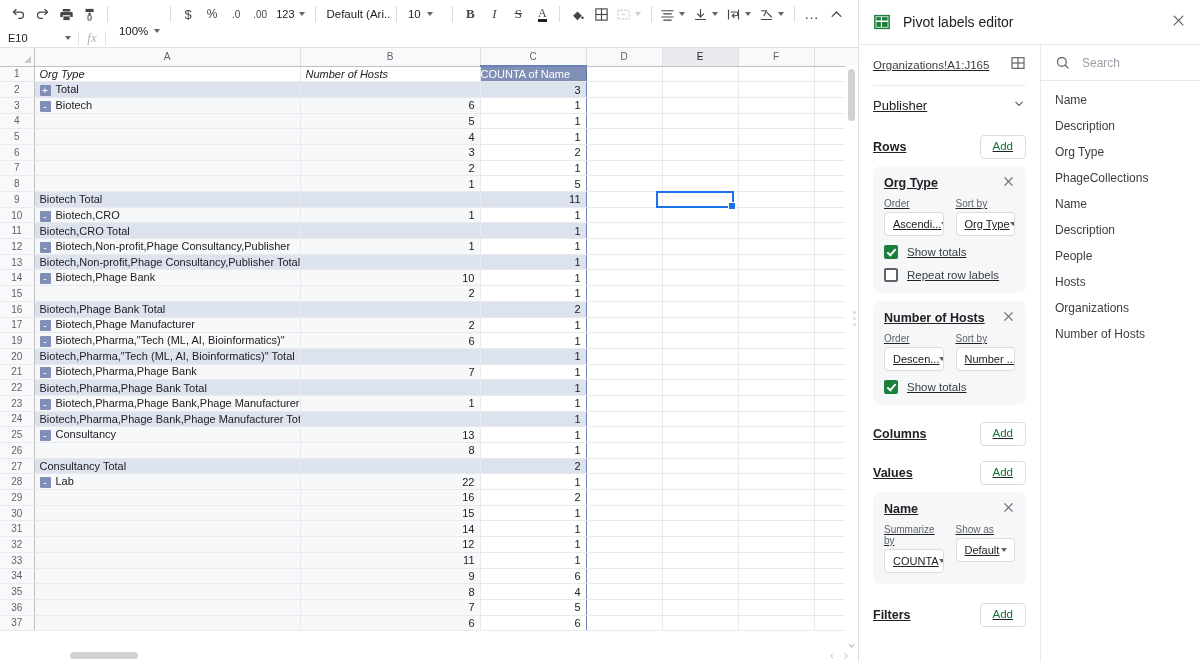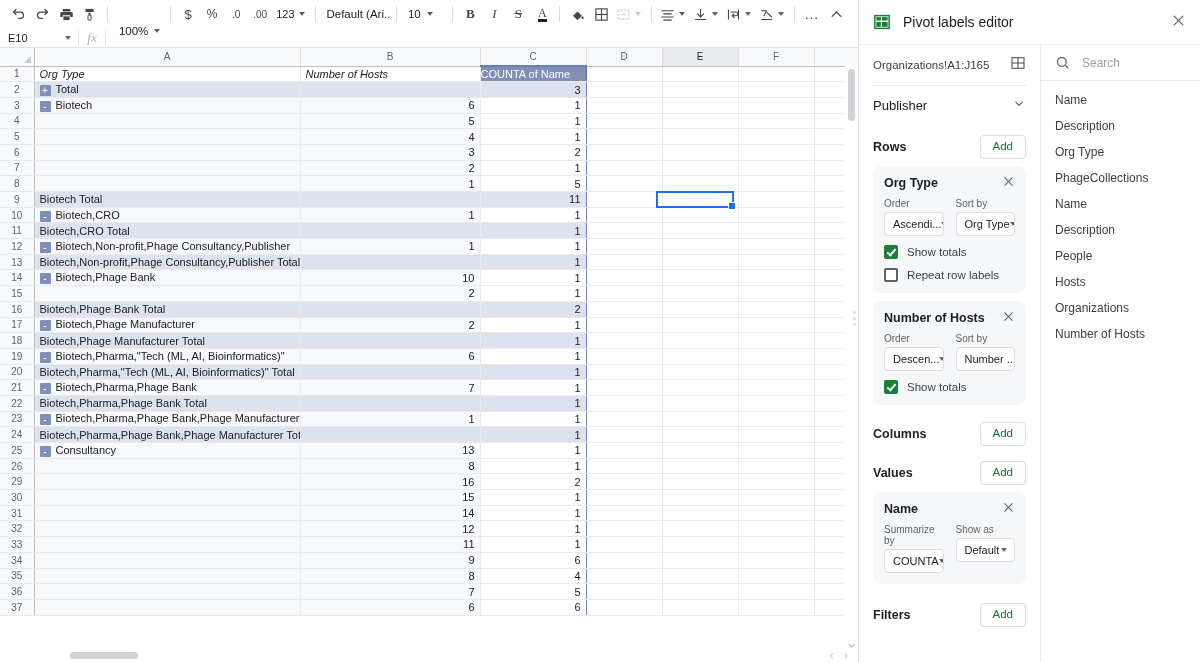--- a/index.html
+++ b/index.html
@@ -123,21 +123,21 @@
   .splitter { position: absolute; right: 0; top: 295px; width: 8px; height: 46px; z-index: 8;
               display: flex; flex-direction: column; justify-content: center; align-items: center; gap: 3px; }
   .splitter i { display: block; width: 3px; height: 3px; background: #dadce0; border-radius: 50%; }
 
   
   .editor { width: 342px; height: 662px; border-left: 1px solid #e0e0e0; background: #fff; display: flex; flex-direction: column; }
   .ed-head { height: 44px; display: flex; align-items: center; padding: 0 14px 0 14px; }
   .ed-head .title { font-size: 14px; color: #202124; margin-left: 12px; }
   .ed-head .xbtn { margin-left: auto; color: #5f6368; font-size: 17px; cursor: default; line-height:1; }
   .ed-body { flex: 1; display: flex; min-height: 0; }
-  .ed-left { width: 181px; border-top: 1px solid #e8eaed; overflow: hidden; }
+  .ed-left { width: 181px; border-top: 1px solid #e8eaed; overflow: hidden; text-decoration: underline; }
   .ed-right { flex: 1; border-left: 1px solid #e8eaed; border-top: 1px solid #e8eaed; }
 
   .range-row { display: flex; align-items: center; height: 40px; padding: 0 14px; }
   .range-row .rtxt { font-size: 11.5px; color: #3c4043; }
   .range-row .ricon { margin-left: auto; color: #5f6368; }
   .divider { height: 1px; background: #e8eaed; margin: 0 14px; }
   .sugg-row { display: flex; align-items: center; height: 38px; padding: 0 14px; }
   .sugg-row .t { font-size: 13px; color: #202124; }
   .sugg-row .chev { margin-left: auto; color: #5f6368; }
 
@@ -523,30 +523,20 @@
             <tr class="r-shade">
               <td class="rhead">17</td>
               <td class="cell a"><span class="expander">-</span><span>Biotech,Phage Manufacturer</span></td>
               <td class="cell num">2</td>
               <td class="cell num cnt-col">1</td>
               <td class="cell blank" style="background: rgb(255, 255, 255);"></td>
               <td class="cell blank" style="background: rgb(255, 255, 255);"></td>
               <td class="cell blank" style="background: rgb(255, 255, 255);"></td>
               <td class="cell blank" style="background: rgb(255, 255, 255);"></td>
             </tr>
-            <tr class="r-total-row">
-              <td class="rhead">18</td>
-              <td class="cell a"><span>Biotech,Phage Manufacturer Total</span></td>
-              <td class="cell num"></td>
-              <td class="cell num cnt-col tot">1</td>
-              <td class="cell blank" style="background: rgb(255, 255, 255);"></td>
-              <td class="cell blank" style="background: rgb(255, 255, 255);"></td>
-              <td class="cell blank" style="background: rgb(255, 255, 255);"></td>
-              <td class="cell blank" style="background: rgb(255, 255, 255);"></td>
-            </tr>
             <tr class="r-shade">
               <td class="rhead">19</td>
               <td class="cell a"><span class="expander">-</span><span>Biotech,Pharma,"Tech (ML, AI, Bioinformatics)"</span></td>
               <td class="cell num">6</td>
               <td class="cell num cnt-col">1</td>
               <td class="cell blank" style="background: rgb(255, 255, 255);"></td>
               <td class="cell blank" style="background: rgb(255, 255, 255);"></td>
               <td class="cell blank" style="background: rgb(255, 255, 255);"></td>
               <td class="cell blank" style="background: rgb(255, 255, 255);"></td>
             </tr>
@@ -607,20 +597,40 @@
               <td class="cell num cnt-col">1</td>
               <td class="cell blank" style="background: rgb(255, 255, 255);"></td>
               <td class="cell blank" style="background: rgb(255, 255, 255);"></td>
               <td class="cell blank" style="background: rgb(255, 255, 255);"></td>
               <td class="cell blank" style="background: rgb(255, 255, 255);"></td>
             </tr>
             <tr class="r-shade">
               <td class="rhead">26</td>
               <td class="cell a"><span></span></td>
               <td class="cell num">8</td>
+              <td class="cell num cnt-col">1</td>
+              <td class="cell blank" style="background: rgb(255, 255, 255);"></td>
+              <td class="cell blank" style="background: rgb(255, 255, 255);"></td>
+              <td class="cell blank" style="background: rgb(255, 255, 255);"></td>
+              <td class="cell blank" style="background: rgb(255, 255, 255);"></td>
+            </tr>
+            <tr class="r-total-row">
+              <td class="rhead">27</td>
+              <td class="cell a"><span>Consultancy Total</span></td>
+              <td class="cell num"></td>
+              <td class="cell num cnt-col tot">2</td>
+              <td class="cell blank" style="background: rgb(255, 255, 255);"></td>
+              <td class="cell blank" style="background: rgb(255, 255, 255);"></td>
+              <td class="cell blank" style="background: rgb(255, 255, 255);"></td>
+              <td class="cell blank" style="background: rgb(255, 255, 255);"></td>
+            </tr>
+            <tr class="r-shade">
+              <td class="rhead">28</td>
+              <td class="cell a"><span class="expander">-</span><span>Lab</span></td>
+              <td class="cell num">22</td>
               <td class="cell num cnt-col">1</td>
               <td class="cell blank" style="background: rgb(255, 255, 255);"></td>
               <td class="cell blank" style="background: rgb(255, 255, 255);"></td>
               <td class="cell blank" style="background: rgb(255, 255, 255);"></td>
               <td class="cell blank" style="background: rgb(255, 255, 255);"></td>
             </tr>
             <tr class="r-shade">
               <td class="rhead">29</td>
               <td class="cell a"><span></span></td>
               <td class="cell num">16</td>

